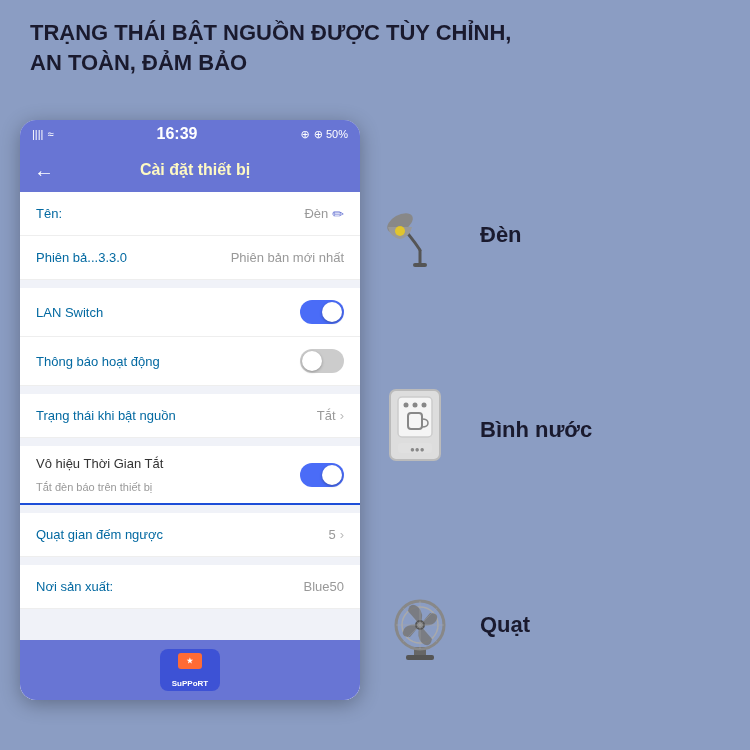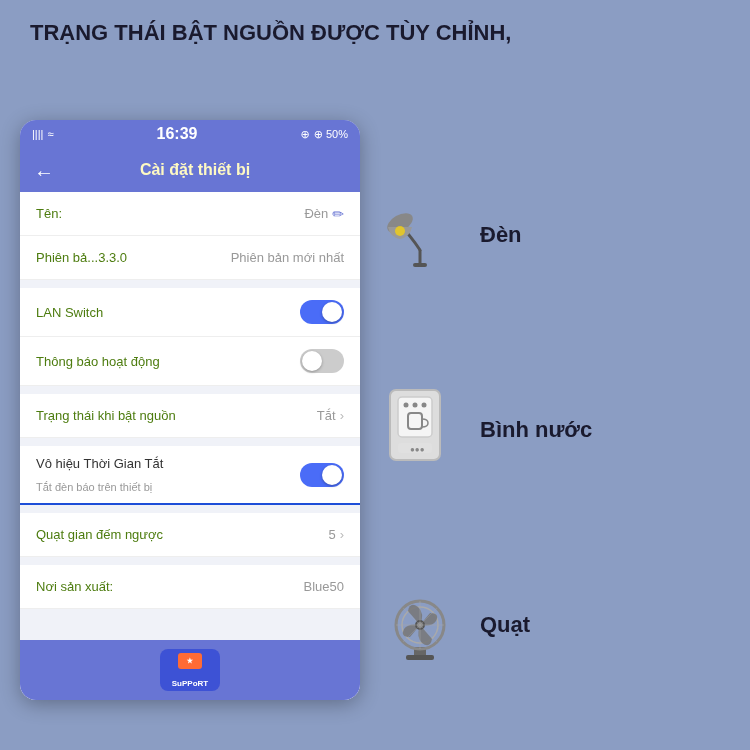--- a/index.html
+++ b/index.html
@@ -89,21 +89,21 @@
       background: white;
       padding: 12px 16px;
       border-bottom: 1px solid #eee;
       display: flex;
       align-items: center;
       justify-content: space-between;
       min-height: 44px;
     }
     .row-label {
       font-size: 13px;
-      color: #4d7c0f;
+      color: #0369a1;
     }
     .row-value {
       font-size: 13px;
       color: #999;
       display: flex;
       align-items: center;
       gap: 4px;
     }
     .edit-icon {
       color: #6875d4;
@@ -242,20 +242,21 @@
       height: 80px;
       position: relative;
       flex-shrink: 0;
     }
   </style>
 </head>
 <body>
 
 <div class="header-text">
   <div>TRẠNG THÁI BẬT NGUỒN ĐƯỢC TÙY CHỈNH,</div>
+  <div>AN TOÀN, ĐẢM BẢO</div>
 </div>
 
 <div class="phone">
 
   <div class="status-bar">
     <div class="status-left">
       <span>||||</span>
       <span>≈</span>
     </div>
     <div class="status-center">16:39</div>

